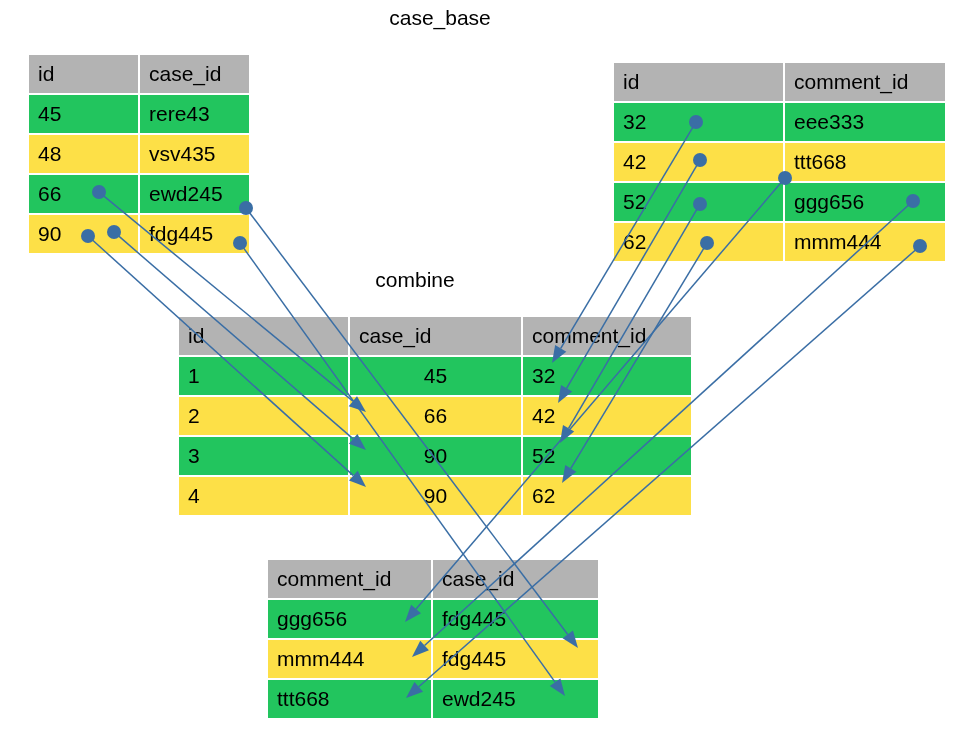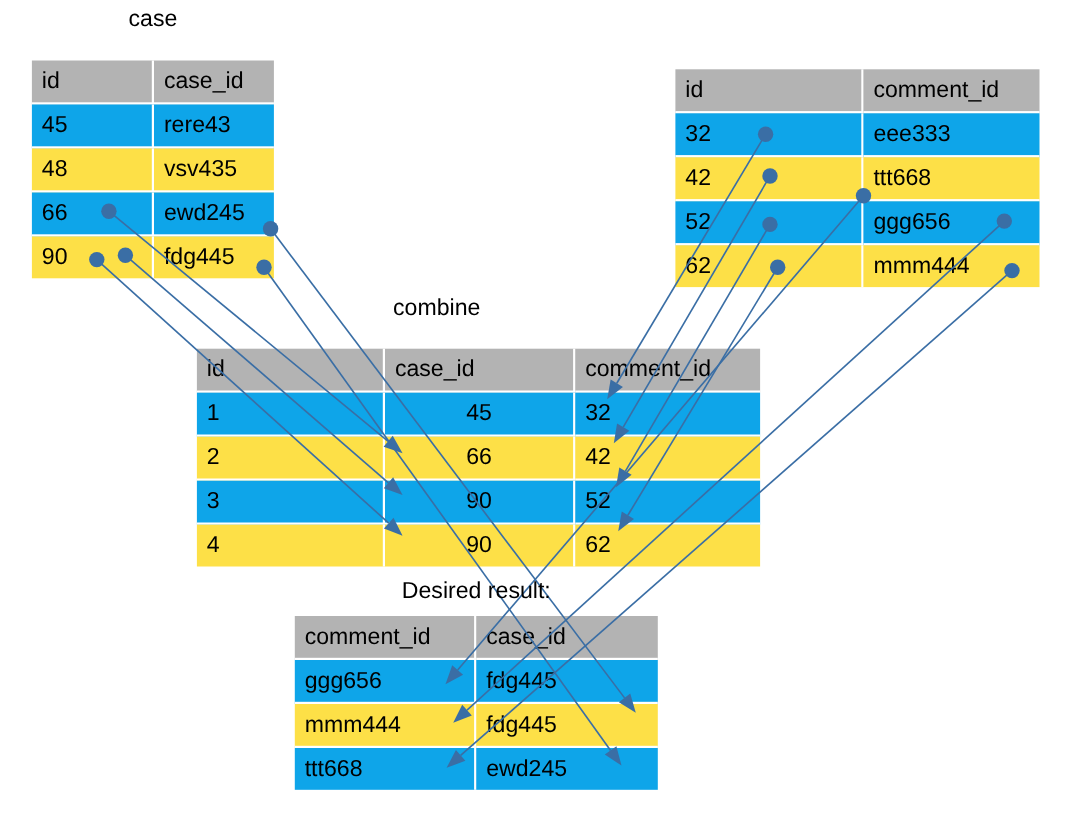--- a/index.html
+++ b/index.html
@@ -45,21 +45,21 @@
     overflow: hidden;
     white-space: nowrap;
     background: #cccccc;
     border-bottom: 2px solid #ffffff;
     border-right: 2px solid #ffffff;
   }
   .tbl tr.hdr td {
     background: #b3b3b3;
   }
   .tbl tr.r-odd td {
-    background: #0ea5e9;
+    background: #22c55e;
     margin-top: 40px;
   }
   .tbl tr.r-even td {
     background: #fde047;
   }
   .tbl tr:last-child td {
     border-bottom: none;
   }
   .tbl td:last-child {
     border-right: none;
@@ -75,23 +75,22 @@
     height: 740px;
     z-index: 2;
     pointer-events: none;
   }
 </style>
 </head>
 <body>
 
 <div id="canvas">
 
-  <div class="title" style="left:29px; top:6px; width:220px;">case</div>
-  <div class="title" style="left:317px; top:268px; width:160px;">combine</div>
-  <div class="title" style="left:265px; top:526px; width:336px;">Desired result:</div>
+  <div class="title" style="left:340px; top:6px; width:200px;">case_base</div>
+  <div class="title" style="left:335px; top:268px; width:160px;">combine</div>
 
   <table class="tbl" style="left:29px; top:55px; width:220px;">
     <colgroup>
         <col style="width:111px">
         <col style="width:109px">
       </colgroup>
     <tbody>
       <tr class="hdr">
         <td>id</td>
         <td>case_id</td>

